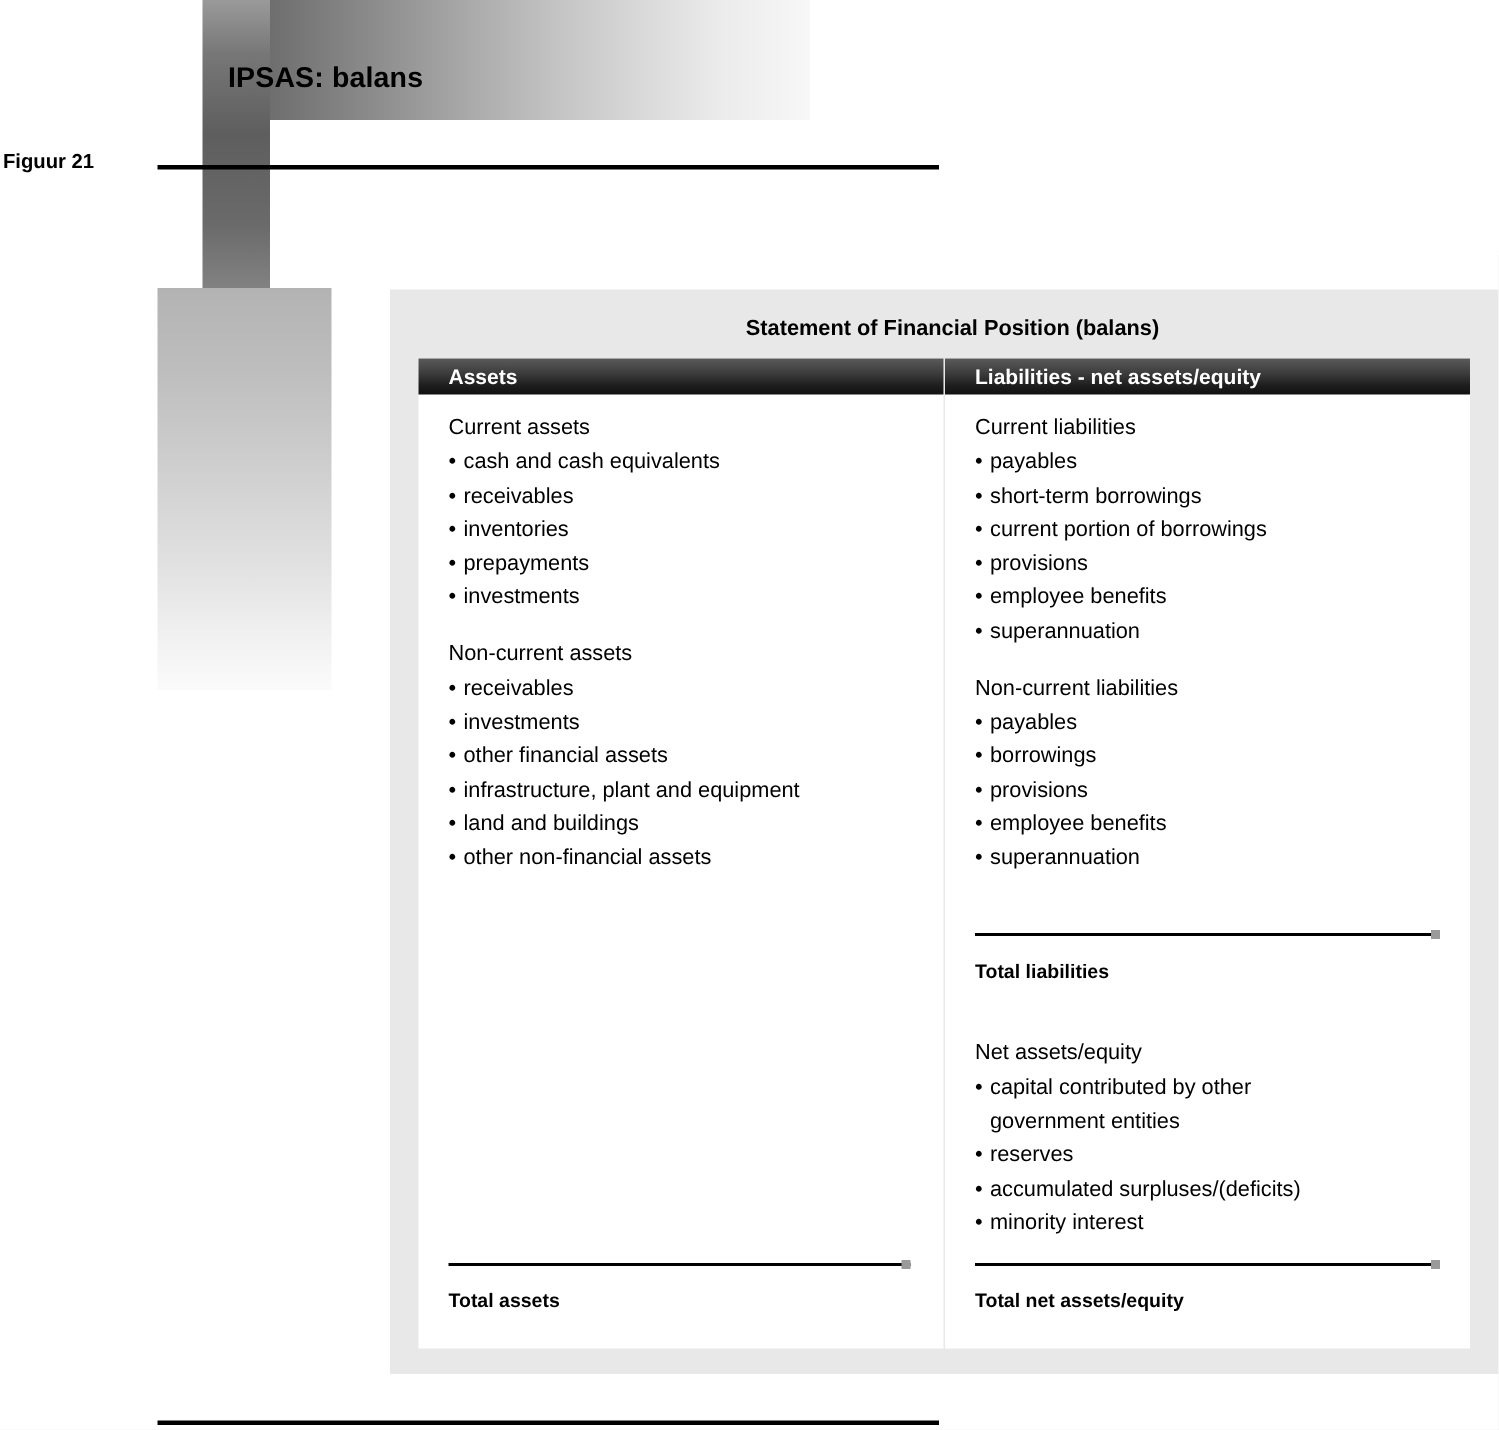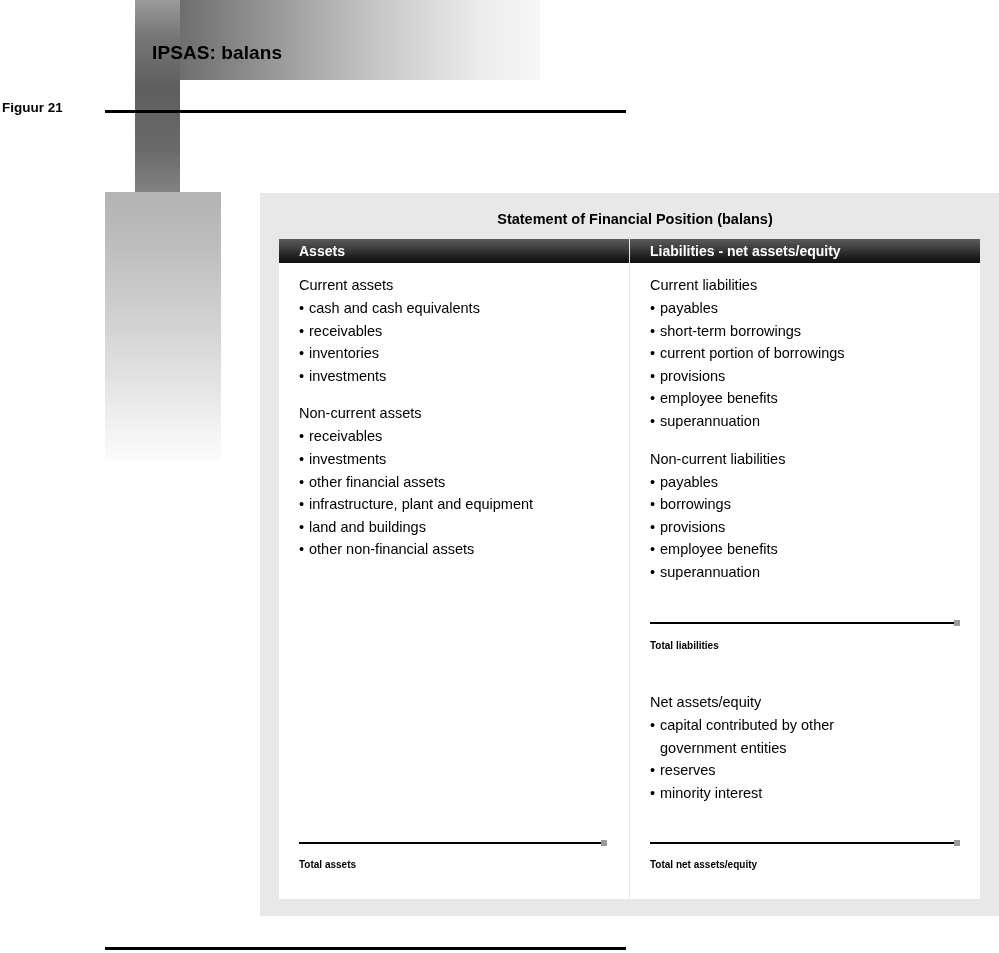--- a/index.html
+++ b/index.html
@@ -179,21 +179,21 @@
     position: absolute;
     right: 0;
     top: -2px;
     width: 6px;
     height: 6px;
     background: #9a9a9a;
   }
 
   .total-label {
     position: absolute;
-    font-size: 10px;
+    font-size: 13px;
     font-weight: bold;
     white-space: nowrap;
   }
 </style>
 </head>
 <body>
 
 <div class="top-band"></div>
 <div class="top-band-notch"></div>
 <div class="vbar"></div>
@@ -210,20 +210,21 @@
 
   <div class="col col-left">
     <div class="col-header">Assets</div>
 
     <div class="col-body">
       <div class="grp-title">Current assets</div>
       <ul class="bullets">
         <li>cash and cash equivalents</li>
         <li>receivables</li>
         <li>inventories</li>
+        <li>prepayments</li>
         <li>investments</li>
       </ul>
 
       <div class="grp-title">Non-current assets</div>
       <ul class="bullets">
         <li>receivables</li>
         <li>investments</li>
         <li>other financial assets</li>
         <li>infrastructure, plant and equipment</li>
         <li>land and buildings</li>
@@ -260,20 +261,21 @@
     </div>
 
     <div class="sep-line" style="left:20px; top:383px; width:310px;"></div>
     <div class="total-label" style="left:20px; top:401px;">Total liabilities</div>
 
     <div class="col-body" style="top:455px;">
       <div class="grp-title">Net assets/equity</div>
       <ul class="bullets">
         <li class="wrap" style="width:240px;">capital contributed by other government entities</li>
         <li>reserves</li>
+        <li>accumulated surpluses/(deficits)</li>
         <li>minority interest</li>
       </ul>
     </div>
 
     <div class="sep-line" style="left:20px; top:603px; width:310px;"></div>
     <div class="total-label" style="left:20px; top:620px;">Total net assets/equity</div>
   </div>
 
 </div>
 

